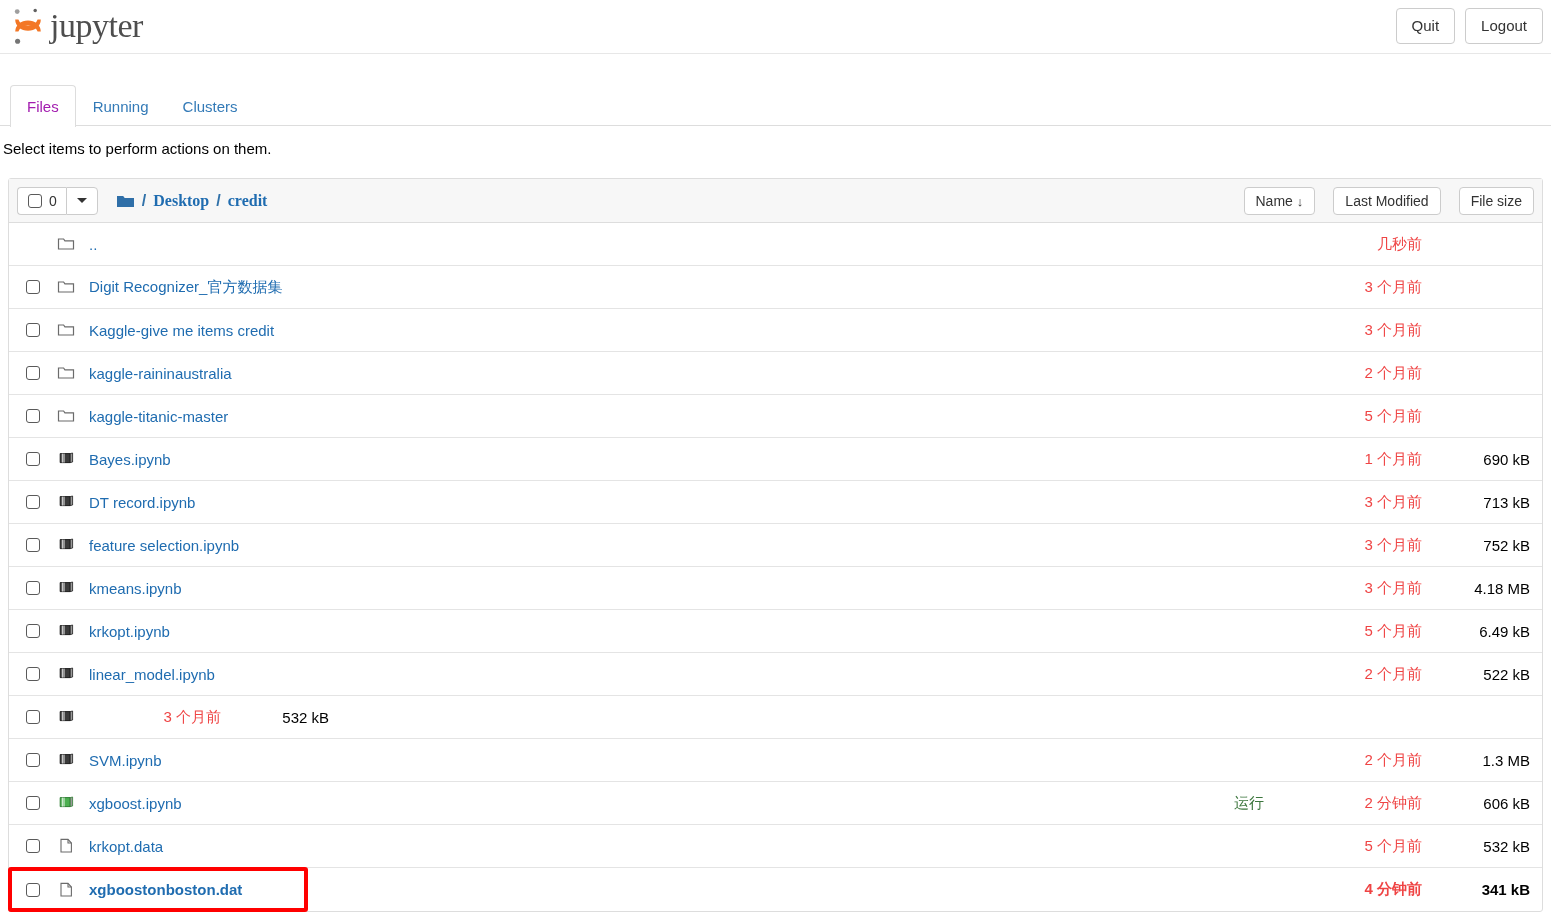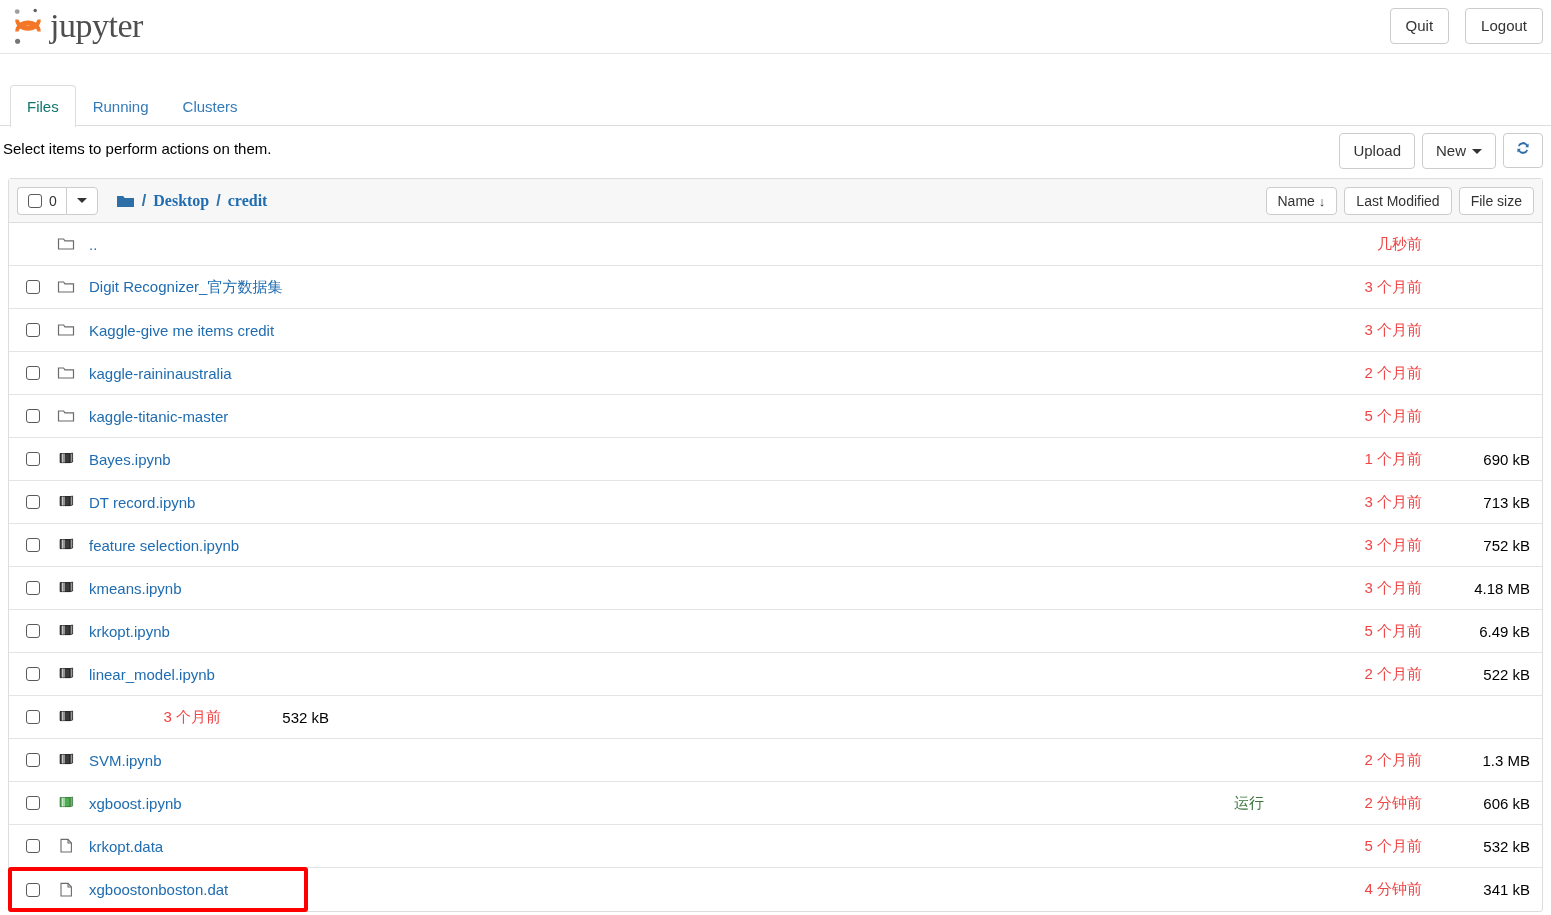--- a/index.html
+++ b/index.html
@@ -31,21 +31,21 @@
     font-size: 34px;
     color: #4e4e4e;
     font-family: Liberation Serif, serif;
     letter-spacing: -0.5px;
     margin-left: 4px;
     line-height: 1;
   }
   #header-buttons {
     position: absolute;
     right: 8px; top: 8px;
-    display: flex; gap: 16px;
+    display: flex; gap: 10px;
   }
   .hdr-btn {
     font-family: "Liberation Sans", sans-serif;
     font-size: 15px;
     color: #333333;
     background: #ffffff;
     border: 1px solid #cccccc;
     border-radius: 4px;
     padding: 7px 15px;
     cursor: pointer;
@@ -77,21 +77,21 @@
     cursor: pointer;
     border: 1px solid transparent;
     border-bottom: none;
     border-radius: 4px 4px 0 0;
     color: #337ab7;
     background: transparent;
     z-index: 2;
     top: 1px;
   }
   .tab.active {
-    color: #0f766e;
+    color: #a21caf;
     background: #ffffff;
     border-color: #dddddd;
     cursor: default;
     margin-top: 28px;
   }
 
   
   #action-bar {
     position: relative;
     height: 42px;
@@ -191,21 +191,21 @@
     margin-left: 18px;
     font-size: 16px;
     font-weight: bold;
   }
   #breadcrumb .sep { color: #3071a9; margin: 0 7px; font-weight: bold; }
   #breadcrumb a { color: #1f6cb0; font-family: Liberation Serif, serif; }
   #sort-buttons {
     position: absolute;
     right: 8px; top: 8px;
     display: flex;
-    gap: 7px;
+    gap: 18px;
     padding-left: 47px;
   }
   .sort-btn {
     font-family: "Liberation Sans", sans-serif;
     font-size: 14px;
     color: #333333;
     background: #ffffff;
     border: 1px solid #cccccc;
     border-radius: 4px;
     padding: 5px 11px;
@@ -216,21 +216,21 @@
 
   
   .row {
     position: relative;
     display: flex;
     align-items: center;
     height: 43px;
     border-bottom: 1px solid #e4e4e4;
     padding: 0 12px 0 0;
   }
-  .row:last-child { border-bottom: none; }
+  .row:last-child { border-bottom: none; font-weight: bold; }
   .row-cbx-cell {
     width: 48px;
     display: flex;
     align-items: center;
     justify-content: center;
     flex: none;
   }
   .row-icon {
     width: 26px;
     flex: none;
@@ -309,32 +309,20 @@
   <div id="tabs-underline"></div>
   <div id="tabs">
     <div class="tab active">Files</div>
     <div class="tab">Running</div>
     <div class="tab">Clusters</div>
   </div>
 </div>
 
 <div id="action-bar">
   <div id="select-msg">Select items to perform actions on them.</div>
-  <div id="action-buttons">
-    <button class="act-btn" id="btn-upload">Upload</button>
-    <button class="act-btn" id="btn-new">
-      <span>New</span><span class="caret"></span>
-    </button>
-    <button class="act-btn" id="btn-refresh">
-      <svg width="16" height="16" viewBox="0 0 16 16">
-        <path d="M3 5.4 A5.3 5.3 0 0 1 12.4 4.6 L13.6 3.6 L13.6 7.2 L10.2 7.2 L11.3 6.1 A3.9 3.9 0 0 0 4.4 6.6 Z" fill="#2f6fa8"></path>
-        <path d="M13 10.6 A5.3 5.3 0 0 1 3.6 11.4 L2.4 12.4 L2.4 8.8 L5.8 8.8 L4.7 9.9 A3.9 3.9 0 0 0 11.6 9.4 Z" fill="#2f6fa8"></path>
-      </svg>
-    </button>
-  </div>
 </div>
 
 <div id="file-panel">
 
   <div id="list-toolbar">
     <div id="select-group">
       <div id="select-all-box">
         <span class="cbx"></span>
         <span id="select-count">0</span>
       </div>

